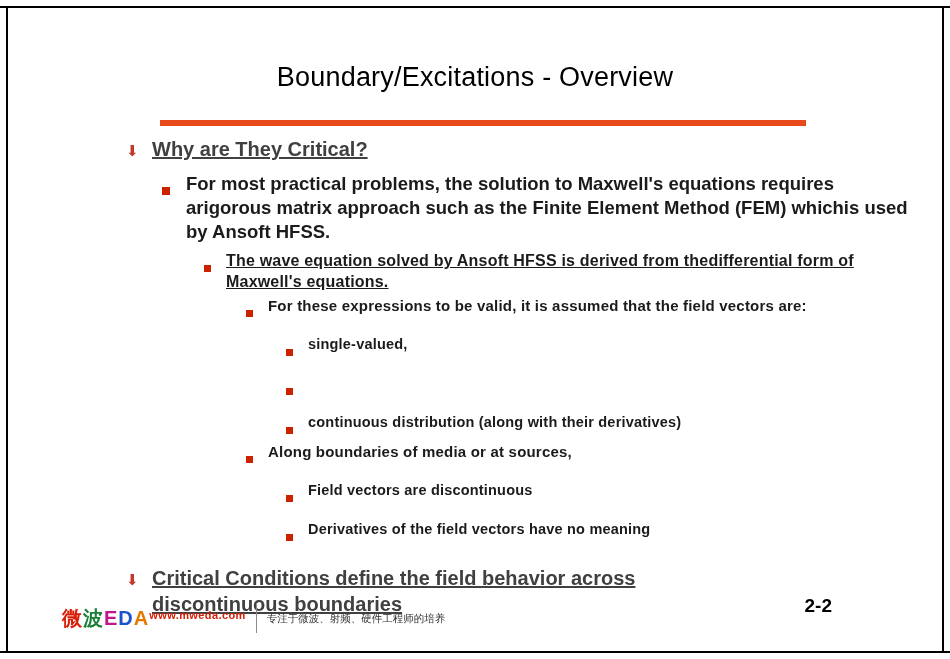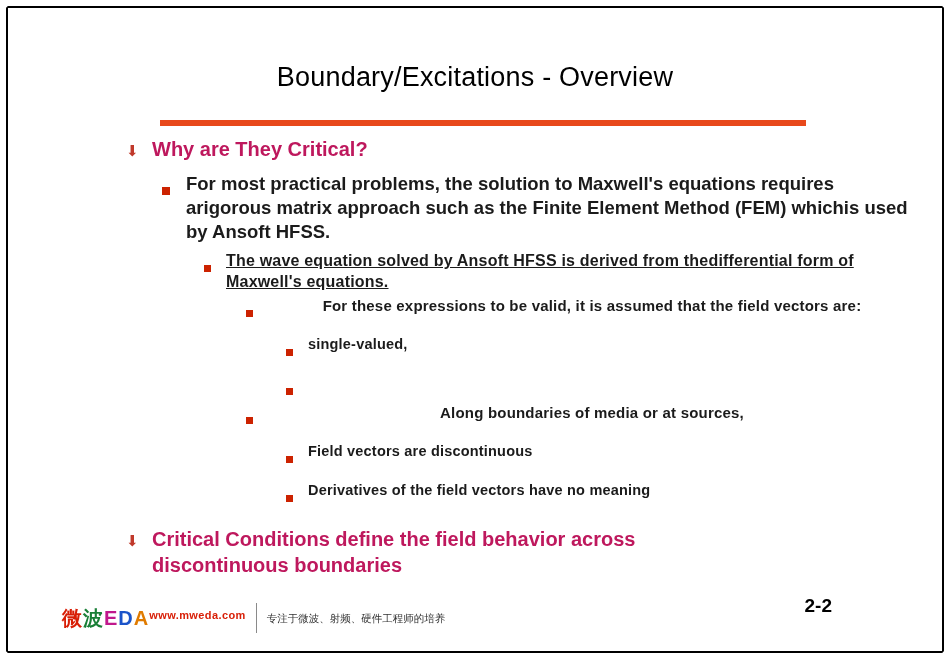--- a/index.html
+++ b/index.html
@@ -10,21 +10,20 @@
   body {
     font-family: "Liberation Sans", sans-serif;
   }
   .slide {
     position: relative;
     width: 950px;
     height: 659px;
     background: #ffffff;
     box-sizing: border-box;
     overflow: hidden;
-    border-radius: 24px;
   }
   .frame-top {
     position: absolute;
     left: 0; right: 0; top: 6px;
     height: 2px;
     background: #000000;
   }
   .frame-bottom {
     position: absolute;
     left: 0; right: 0; bottom: 6px;
@@ -91,22 +90,23 @@
   .l1 .marker {
     width: 26px;
     color: #c0392b;
     font-size: 15px;
     line-height: 22px;
     padding-top: 4px;
   }
   .l1 .txt {
     font-size: 20px;
     font-weight: bold;
-    color: #be185d;
+    color: #404040;
     line-height: 26px;
+    text-decoration: underline;
   }
 
   
   .l2 {
     margin-top: 10px;
     margin-left: 36px;
   }
   .l2 .marker {
     width: 24px;
     padding-top: 9px;
@@ -162,21 +162,20 @@
     width: 7px;
     height: 7px;
     background: #cc2200;
   }
   .l4 .txt {
     font-size: 15px;
     font-weight: bold;
     color: #1b1b1b;
     line-height: 20px;
     letter-spacing: 0.2px;
-    text-align: center;
   }
 
   
   .l5 {
     margin-top: 14px;
     margin-left: 160px;
   }
   .l5 .marker {
     width: 22px;
     padding-top: 7px;
@@ -296,20 +295,24 @@
 
     <div class="row l5">
       <span class="marker"><i class="sq"></i></span>
       <span class="txt">single-valued,</span>
     </div>
 
     <div class="row l5">
       <span class="marker"><i class="sq"></i></span>
     </div>
 
+    <div class="row l5">
+      <span class="marker"><i class="sq"></i></span>
+      <span class="txt">continuous distribution (along with their derivatives)</span>
+    </div>
 
     <div class="row l4">
       <span class="marker"><i class="sq"></i></span>
       <span class="txt">Along boundaries of media or at sources,</span>
     </div>
 
     <div class="row l5">
       <span class="marker"><i class="sq"></i></span>
       <span class="txt">Field vectors are discontinuous</span>
     </div>

